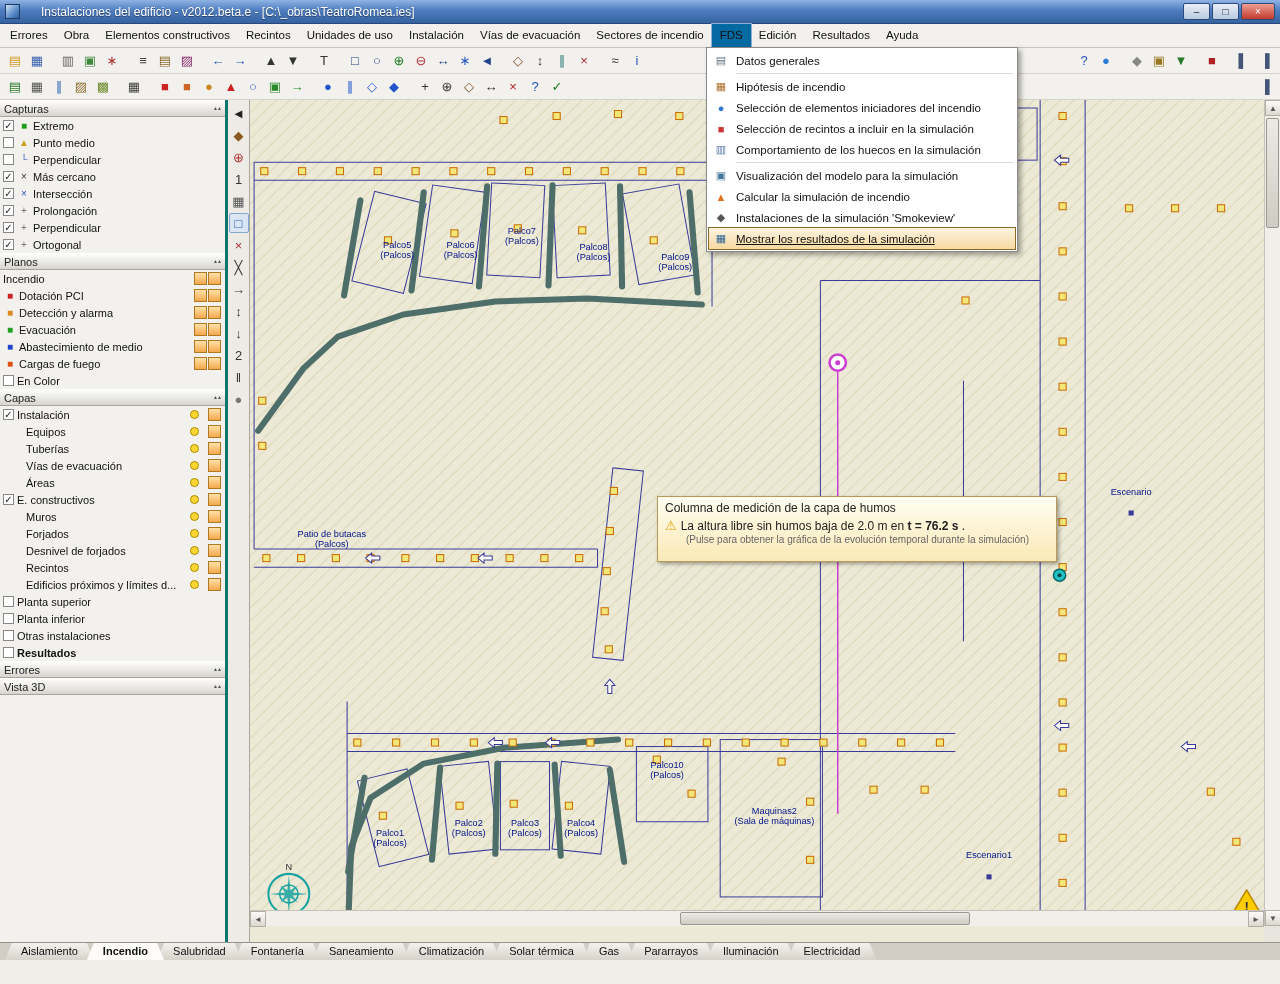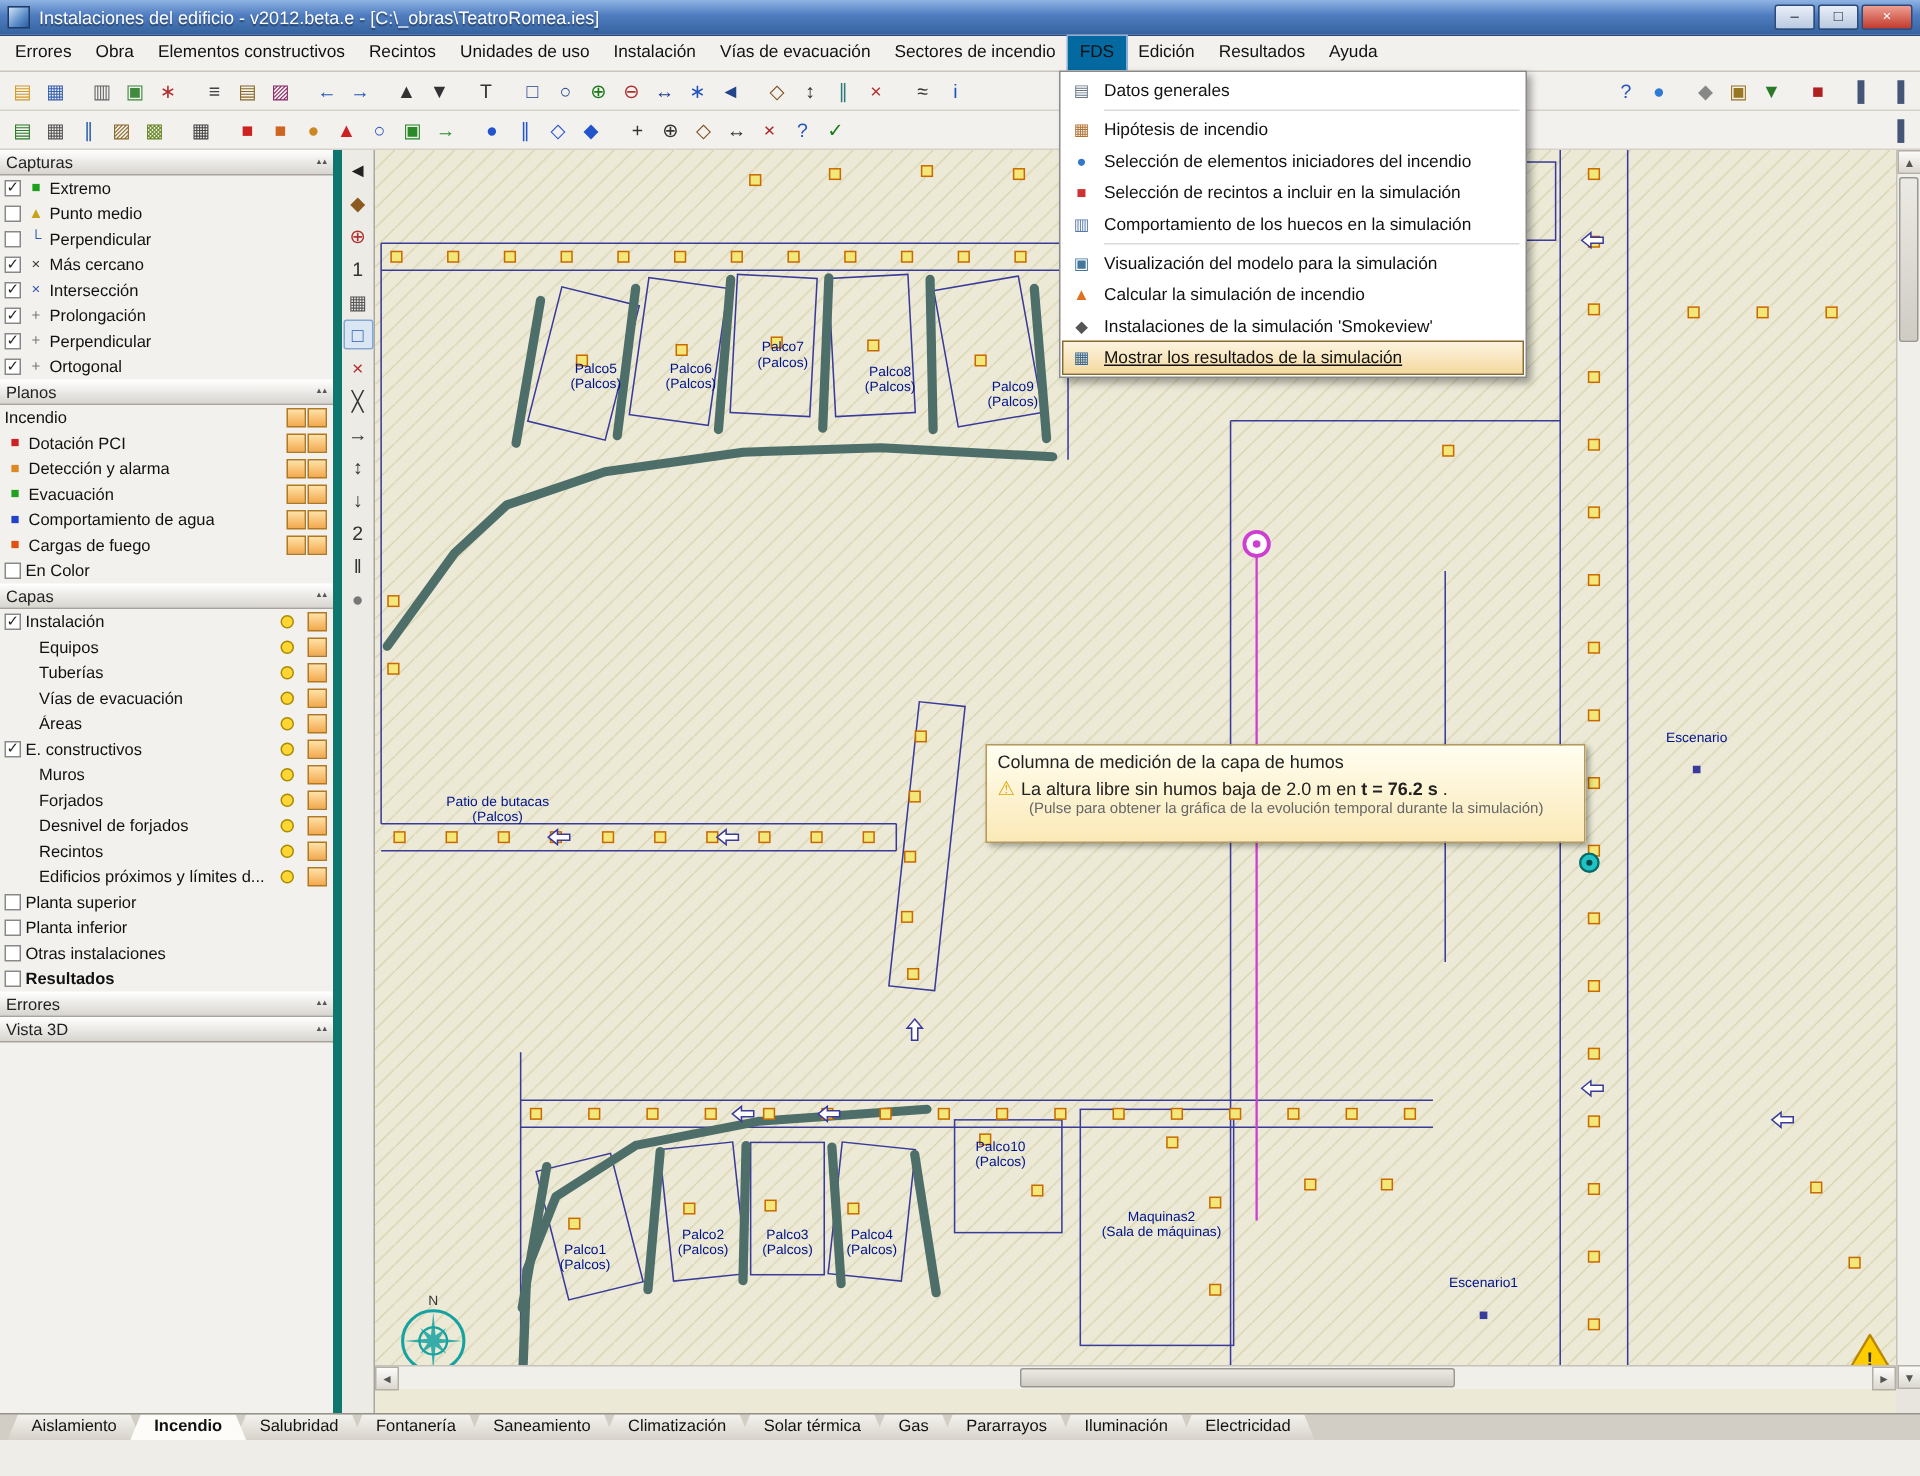--- a/index.html
+++ b/index.html
@@ -1,21 +1,21 @@
 <!DOCTYPE html>
 <html><head>
 <meta charset="utf-8">
 <style>
   *{box-sizing:border-box;margin:0;padding:0}
   html,body{width:1280px;height:984px;overflow:hidden}
   body{font-family:"Liberation Sans",sans-serif;font-size:11px;color:#111;background:#8a8a8a}
   #window{position:absolute;inset:0;background:#efede8}
 
   
-  .titlebar{position:absolute;left:0;top:0;right:0;height:24px;display:flex;align-items:center;gap:6px;
+  .titlebar{position:absolute;left:0;top:0;right:0;height:24px;display:flex;align-items:center;gap:21px;
     padding:0 5px;background:linear-gradient(#8fb3e3,#4e7cbf 45%,#35639f);border-bottom:1px solid #27477e}
   .appicon{width:15px;height:15px;border:1px solid #1e3a66;background:linear-gradient(135deg,#cfe3f7,#5a8cc8 60%,#2c5ea0);flex:none}
   .wtitle{color:#fff;font-size:12px;text-shadow:0 1px 1px rgba(0,0,0,.45);white-space:nowrap}
   .wbtns{margin-left:auto;display:flex;gap:2px}
   .wbtn{width:27px;height:17px;border:1px solid #2d4a78;border-radius:2px;background:linear-gradient(#e9eff8,#b9c9df);
     font-size:10px;line-height:15px;text-align:center;color:#223}
   .wbtn.close{width:34px;background:linear-gradient(#f0a59a,#c8札0 0%,#c03a2b);background:linear-gradient(#ef9f93,#c03a2b);color:#fff}
 
   
   .menubar{position:absolute;left:0;top:24px;right:0;height:24px;background:#f3f1ee;border-bottom:1px solid #c9c5bd;display:flex;align-items:stretch;padding-left:2px}
@@ -25,21 +25,21 @@
   
   .toolbar{position:absolute;left:0;right:0;height:26px;background:#f3f1ee;border-bottom:1px solid #d6d2ca;display:flex;align-items:center;padding:0 4px}
   #toolbar1{top:48px}#toolbar2{top:74px}
   .tbtn{width:22px;height:22px;border:1px solid transparent;border-radius:2px;display:flex;align-items:center;justify-content:center;flex:none}
   .tbtn .glyph{font-size:13px;line-height:1}
   .tbtn.gap{margin-left:9px}
   .tbtn.pressed{background:#dbe6f5;border-color:#86a7d2}
   .tb-right{margin-left:auto;display:flex;align-items:center}
 
   
-  .panel{position:absolute;left:0;top:100px;width:228px;height:842px;background:#f2f1ed;border-right:6px solid #0f766e;display:flex;flex-direction:column;overflow:hidden}
+  .panel{position:absolute;left:0;top:100px;width:228px;height:842px;background:#f2f1ed;border-right:3px solid #0f766e;display:flex;flex-direction:column;overflow:hidden}
   .phead{height:17px;flex:none;background:linear-gradient(#fdfdfc,#d8d5cf);border-top:1px solid #fff;border-bottom:1px solid #a8a49d;
     padding:2px 4px;position:relative;color:#222}
   .phead .chev{position:absolute;right:4px;top:4px;font-size:5px;letter-spacing:-1px;color:#555}
   .prow{height:17px;flex:none;display:flex;align-items:center;padding-left:3px;position:relative}
   .prow.ind{padding-left:26px}
   .prow.bold .plabel{font-weight:bold}
   .chk{width:11px;height:11px;border:1px solid #888;background:#fff;font-size:10px;line-height:9px;text-align:center;color:#222;margin-right:3px;flex:none}
   .chk.off{color:transparent}
   .picon{width:14px;text-align:center;font-size:10px;margin-right:2px;flex:none}
   .picon:empty{width:0;margin:0}
@@ -490,21 +490,21 @@
         <span class="picon" style="color: rgb(34, 160, 34);">■</span>
         <span class="plabel">Evacuación</span>
 
         <span class="pbtn pbtn2 show"></span>
         <span class="pbtn show"></span>
       </div>
 
       <div class="prow">
 
         <span class="picon" style="color: rgb(34, 68, 204);">■</span>
-        <span class="plabel">Comportamiento de agua</span>
+        <span class="plabel">Abastecimiento de medio</span>
 
         <span class="pbtn pbtn2 show"></span>
         <span class="pbtn show"></span>
       </div>
 
       <div class="prow">
 
         <span class="picon" style="color: rgb(224, 80, 16);">■</span>
         <span class="plabel">Cargas de fuego</span>
 

